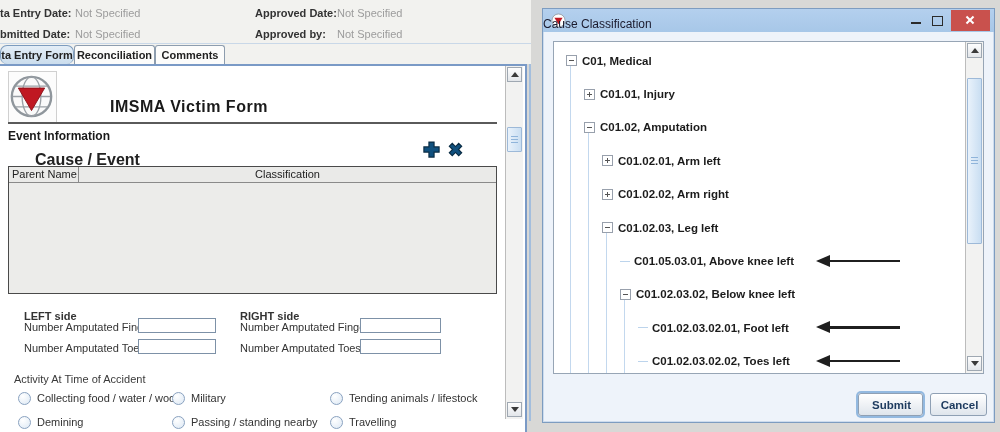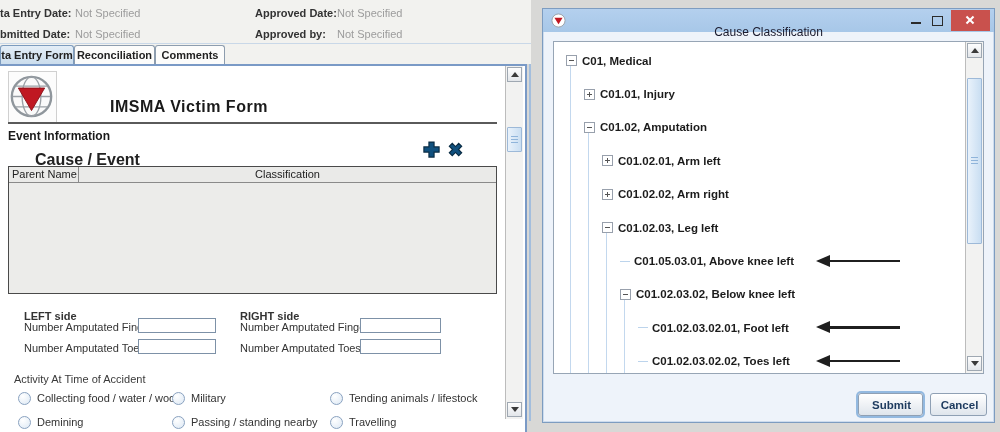--- a/index.html
+++ b/index.html
@@ -9,21 +9,21 @@
   
   .app{position:absolute;left:0;top:0;width:532px;height:421px;}
   .app-header{position:absolute;left:0;top:0;width:531px;height:43px;background:#f2f2ef;border-bottom:1px solid #c9d8e8;}
   .hl{position:absolute;font-size:11px;font-weight:bold;color:#333;white-space:nowrap;}
   .hv{position:absolute;font-size:11px;color:#9c9c9c;white-space:nowrap;}
 
   .tab-bar{position:absolute;left:0;top:44px;width:531px;height:20px;background:#f2f2ef;}
   .tab{position:absolute;top:1px;height:18px;border:1px solid #8d9dae;border-bottom:none;border-radius:3px 3px 0 0;
        background:#fcfcfb;display:flex;align-items:center;justify-content:center;
        font-size:11px;font-weight:bold;color:#222;cursor:default;}
-  .tab.selected{background:linear-gradient(#e4eef7,#cbdded);border-color:#7d9cbe;}
+  .tab.selected{background:linear-gradient(#e4eef7,#cbdded);border-color:#7d9cbe;border-radius:7px;}
 
   .panel{position:absolute;left:0;top:64px;width:527px;height:404px;background:#ffffff;
          border-top:2px solid #7a9ac6;border-right:2px solid #7a9ac6;border-bottom:2px solid #7a9ac6;box-sizing:border-box;}
   .win-edge{position:absolute;left:529px;top:64px;width:2px;height:357px;background:#a3bedd;}
 
   .logo-box{position:absolute;left:8px;top:5px;width:47px;height:51px;background:#fcfcfc;border:1px solid #d0d0d0;}
   .form-title{position:absolute;left:110px;top:32px;font-size:16px;font-weight:bold;color:#1a1a1a;letter-spacing:0.5px;}
   .title-rule{position:absolute;left:8px;top:56px;width:489px;height:2px;background:#5a5a5a;}
   .section-heading{position:absolute;left:8px;top:63px;font-size:12px;font-weight:bold;color:#1a1a1a;}
   .cause-label{position:absolute;left:14px;top:85px;font-size:16px;font-weight:bold;color:#222;margin-left:21px;}
@@ -51,21 +51,21 @@
   .tri-up{width:0;height:0;border-left:4px solid transparent;border-right:4px solid transparent;border-bottom:5px solid #3a3a3a;}
   .tri-down{width:0;height:0;border-left:4px solid transparent;border-right:4px solid transparent;border-top:5px solid #3a3a3a;}
   .sb-thumb{position:absolute;left:1px;width:15px;background:linear-gradient(90deg,#e9f2fb,#c9def2);border:1px solid #9db9d8;box-sizing:border-box;border-radius:1px;cursor:pointer;}
   .sb-thumb::after{content:'';position:absolute;left:3px;right:3px;top:50%;margin-top:-4px;height:8px;
       background:repeating-linear-gradient(#8fb4da 0 1px,transparent 1px 3px);}
 
   
   .dialog{position:absolute;left:542px;top:8px;width:451px;height:413px;background:#eef3fa;
           border:1px solid #7d9cc0;box-shadow:inset 0 0 0 1px #cddcee;box-sizing:content-box;}
   .titlebar{position:absolute;left:0;top:0;width:100%;height:23px;background:linear-gradient(#b4d0ee,#a7c7e8);}
-  .dlg-title{position:absolute;left:0;top:16px;width:100%;text-align:center;font-size:12px;color:#1b1b2e;}
+  .dlg-title{position:absolute;left:0;top:8px;width:100%;font-size:12px;color:#1b1b2e;}
   .dlg-icon{position:absolute;left:8px;top:4px;width:15px;height:15px;}
   .ctl-min{position:absolute;left:366px;top:6px;width:14px;height:14px;cursor:pointer;}
   .ctl-min::after{content:'';position:absolute;left:2px;top:7px;width:10px;height:2px;background:#2b2b2b;}
   .ctl-max{position:absolute;left:388px;top:6px;width:13px;height:12px;cursor:pointer;}
   .ctl-max::after{content:'';position:absolute;left:1px;top:1px;width:9px;height:8px;border:1.5px solid #2b2b2b;}
   .ctl-close{position:absolute;left:408px;top:1px;width:39px;height:21px;background:#c9514d;cursor:pointer;}
   .ctl-close::before,.ctl-close::after{content:'';position:absolute;left:14px;top:5px;width:10px;height:2px;background:#fff;transform-origin:center;}
   .ctl-close::before{transform:translateY(4px) rotate(45deg);}
   .ctl-close::after{transform:translateY(4px) rotate(-45deg);}
 

